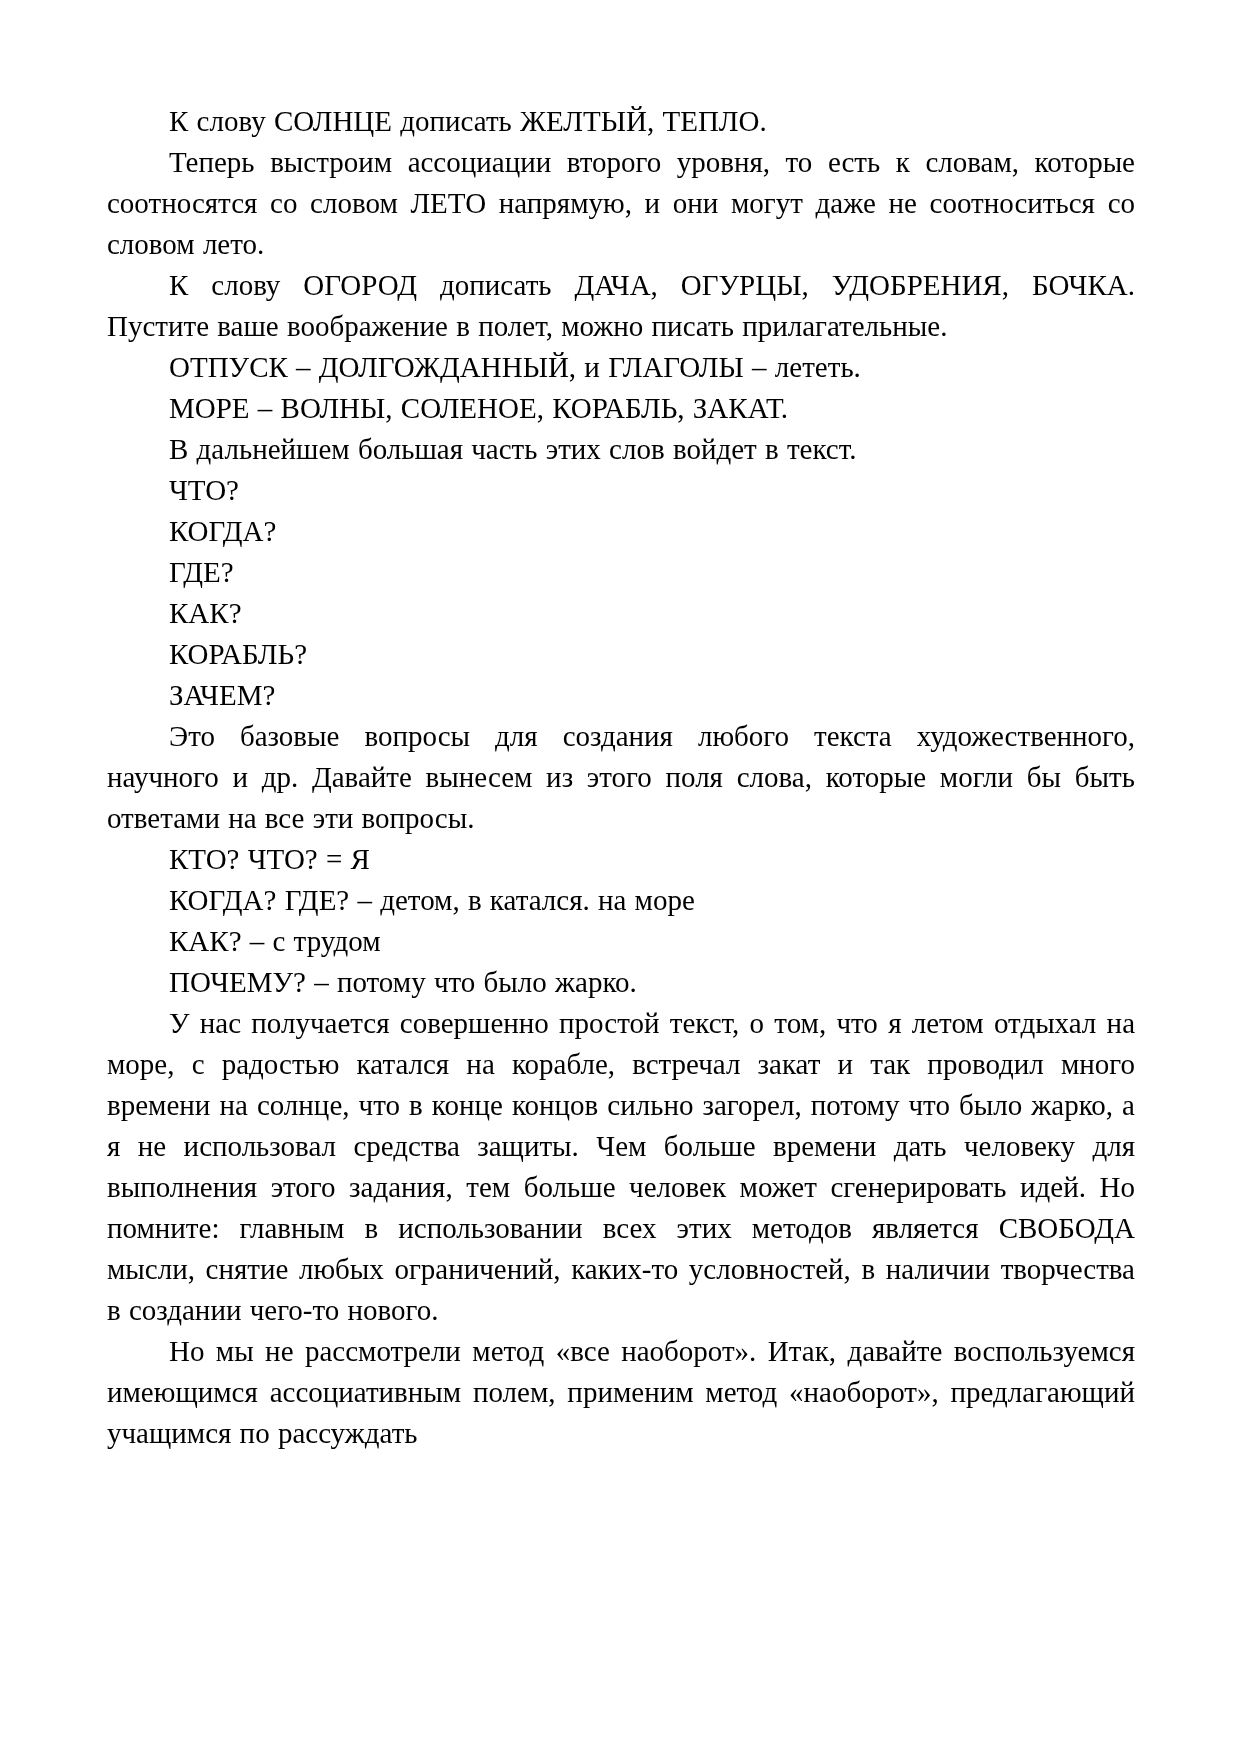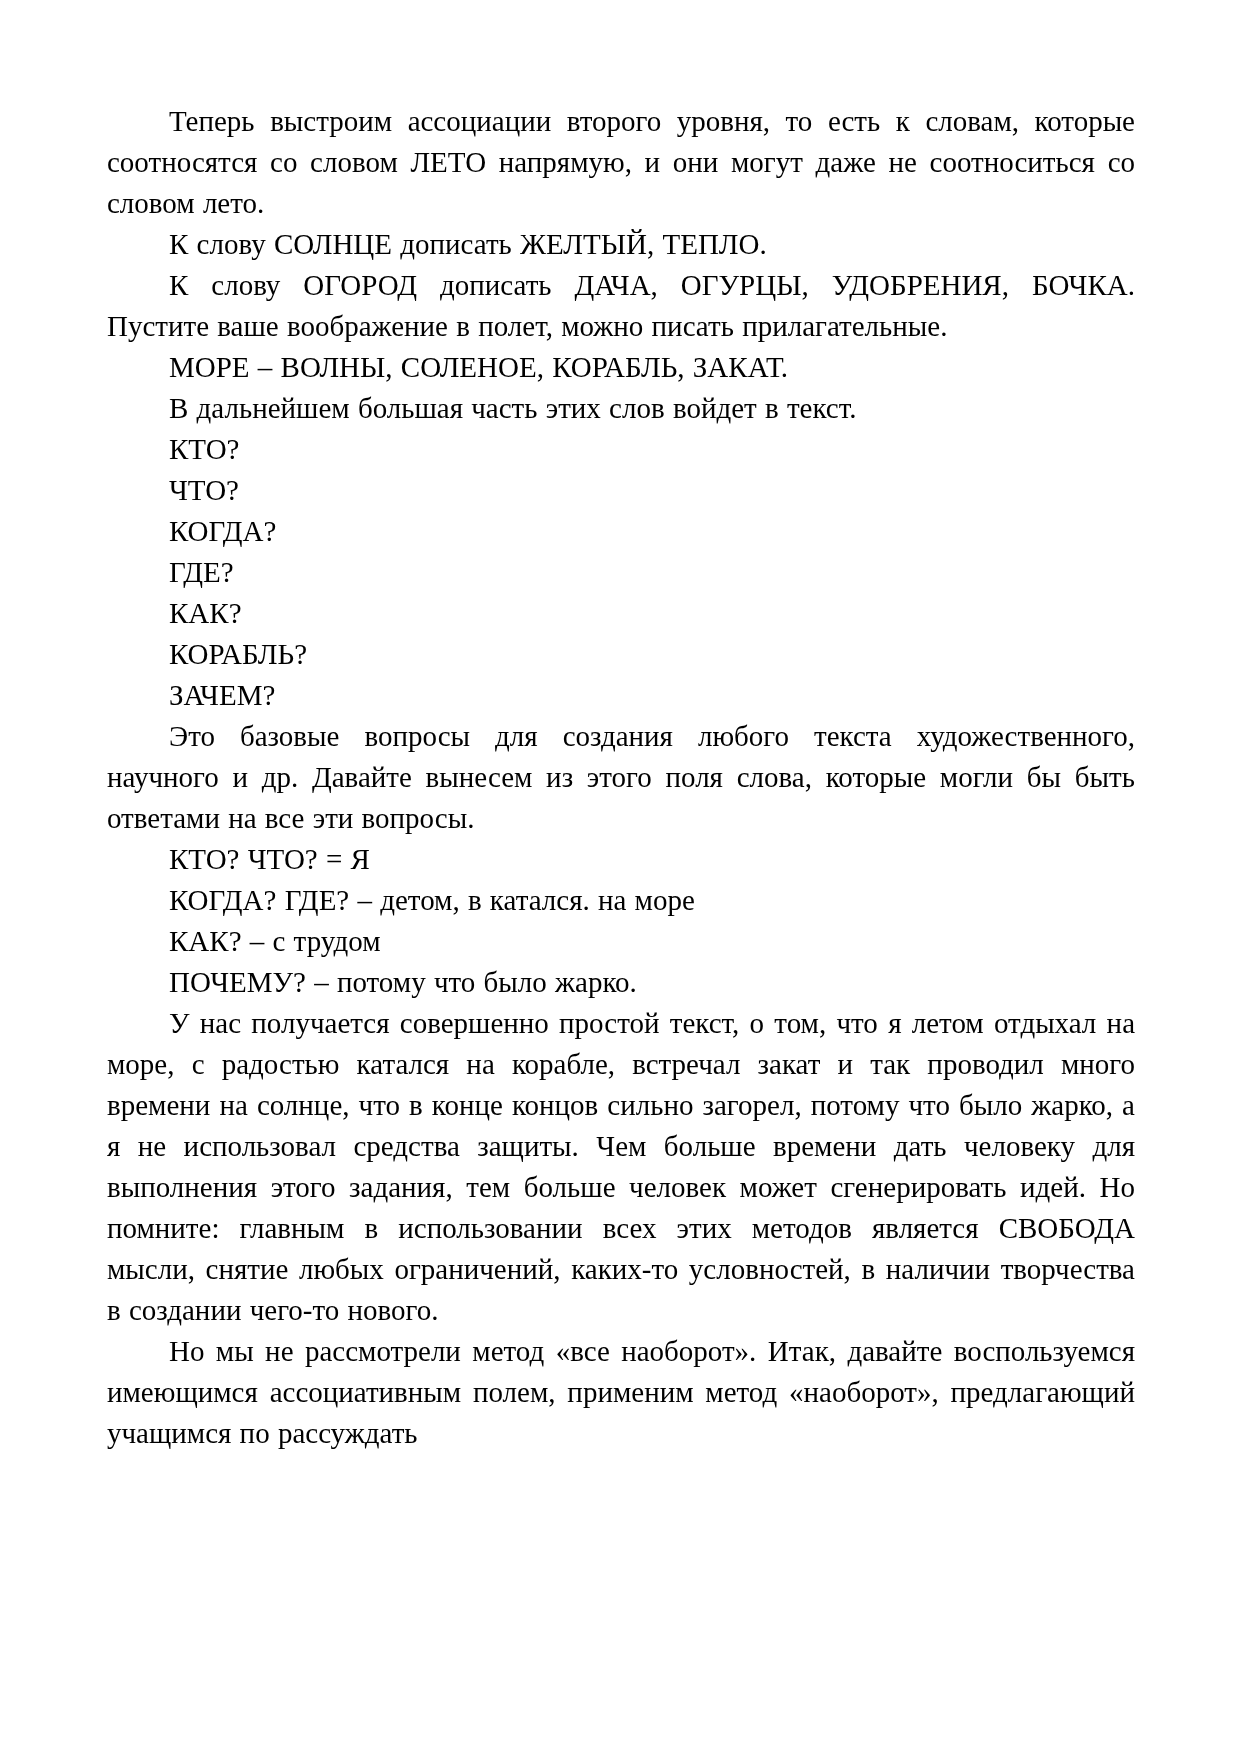--- a/index.html
+++ b/index.html
@@ -25,26 +25,26 @@
     line-height: 41px;
     text-align: justify;
     text-indent: 62px;
     word-spacing: 1px;
   }
 </style>
 </head>
 <body>
 
 <div class="page">
+  <p>К слову СОЛНЦЕ дописать ЖЕЛТЫЙ, ТЕПЛО.</p>
   <p>Теперь выстроим ассоциации второго уровня, то есть к словам, которые соотносятся со словом ЛЕТО напрямую, и они могут даже не соотноситься со словом лето.</p>
-  <p>К слову СОЛНЦЕ дописать ЖЕЛТЫЙ, ТЕПЛО.</p>
   <p>К слову ОГОРОД дописать ДАЧА, ОГУРЦЫ, УДОБРЕНИЯ, БОЧКА. Пустите ваше воображение в полет, можно писать прилагательные.</p>
+  <p>ОТПУСК – ДОЛГОЖДАННЫЙ, и ГЛАГОЛЫ – лететь.</p>
   <p>МОРЕ – ВОЛНЫ, СОЛЕНОЕ, КОРАБЛЬ, ЗАКАТ.</p>
   <p>В дальнейшем большая часть этих слов войдет в текст.</p>
-  <p>КТО?</p>
   <p>ЧТО?</p>
   <p>КОГДА?</p>
   <p>ГДЕ?</p>
   <p>КАК?</p>
   <p>КОРАБЛЬ?</p>
   <p>ЗАЧЕМ?</p>
   <p>Это базовые вопросы для создания любого текста художественного, научного и др. Давайте вынесем из этого поля слова, которые могли бы быть ответами на все эти вопросы.</p>
   <p>КТО? ЧТО? = Я</p>
   <p>КОГДА? ГДЕ? – детом, в катался. на море</p>
   <p>КАК? – с трудом</p>

